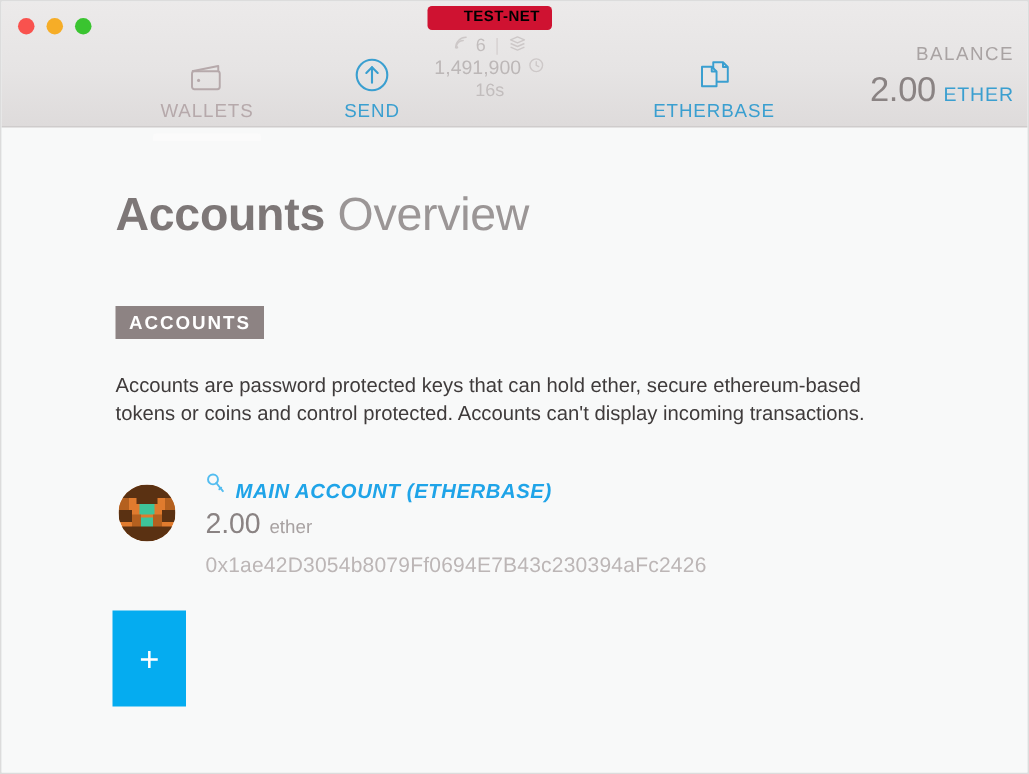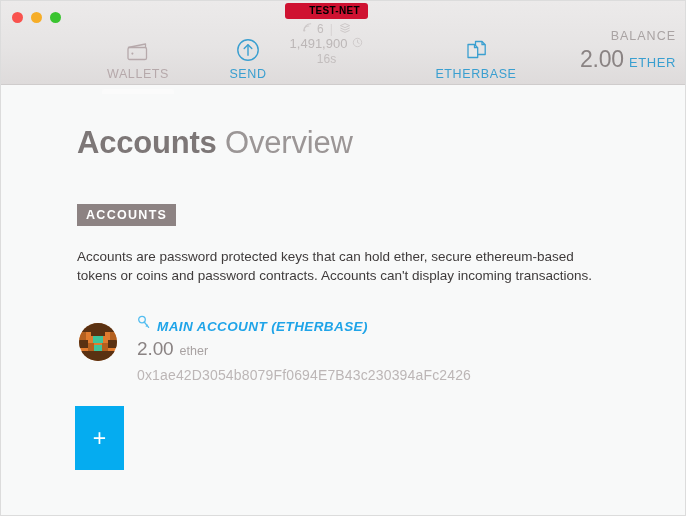--- a/index.html
+++ b/index.html
@@ -394,21 +394,21 @@
   </div>
 
   <div class="content">
 
     <h1 class="page-title">
       <span class="strong">Accounts</span><span> </span><span>Overview</span>
     </h1>
 
     <div class="section-badge">ACCOUNTS</div>
 
-    <p class="section-desc">Accounts are password protected keys that can hold ether, secure ethereum-based tokens or coins and password contracts. Accounts can't display incoming transactions.</p>
+    <p class="section-desc">Accounts are password protected keys that can hold ether, secure ethereum-based tokens or coins and control protected. Accounts can't display incoming transactions.</p>
 
     
     <div class="account-row">
       <div class="identicon">
         <svg width="38" height="38" viewBox="0 0 38 38">
           <circle cx="19" cy="19" r="19" fill="#e07b2e"></circle>
           <g>
             <rect x="0" y="0" width="38" height="9" fill="#5a3112"></rect>
             <rect x="0" y="9" width="7" height="8" fill="#b4601f"></rect>
             <rect x="31" y="9" width="7" height="8" fill="#b4601f"></rect>

